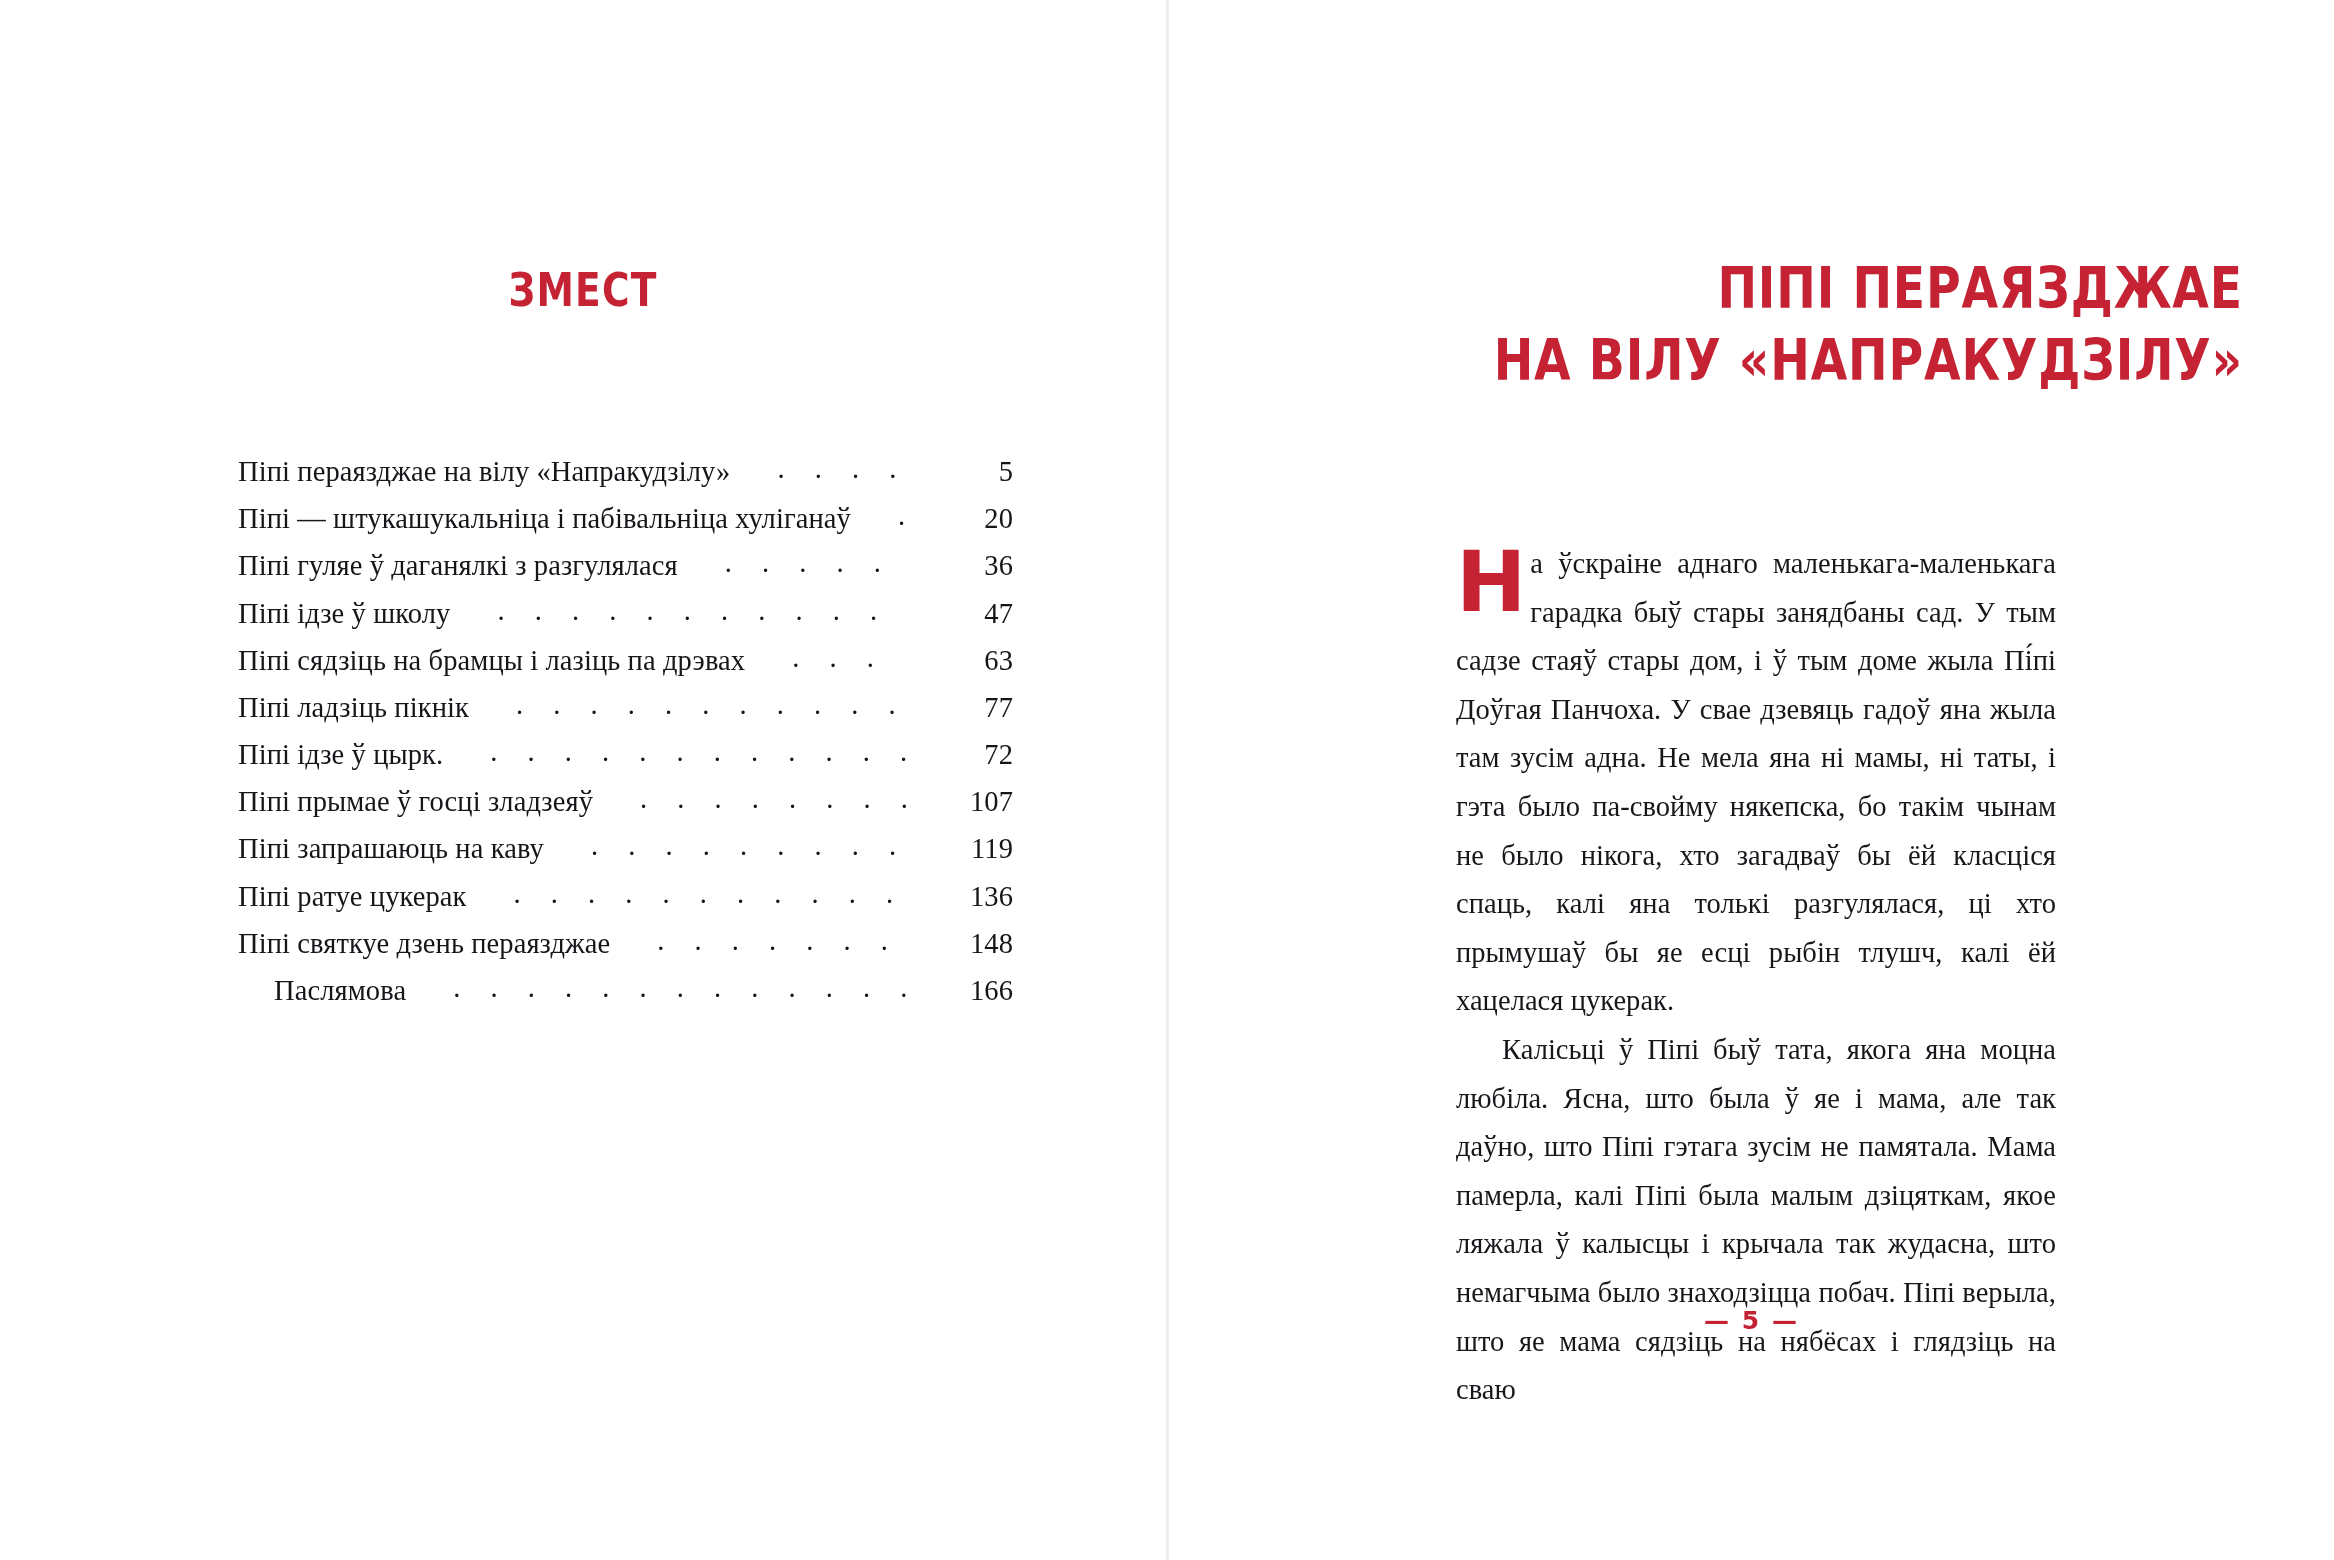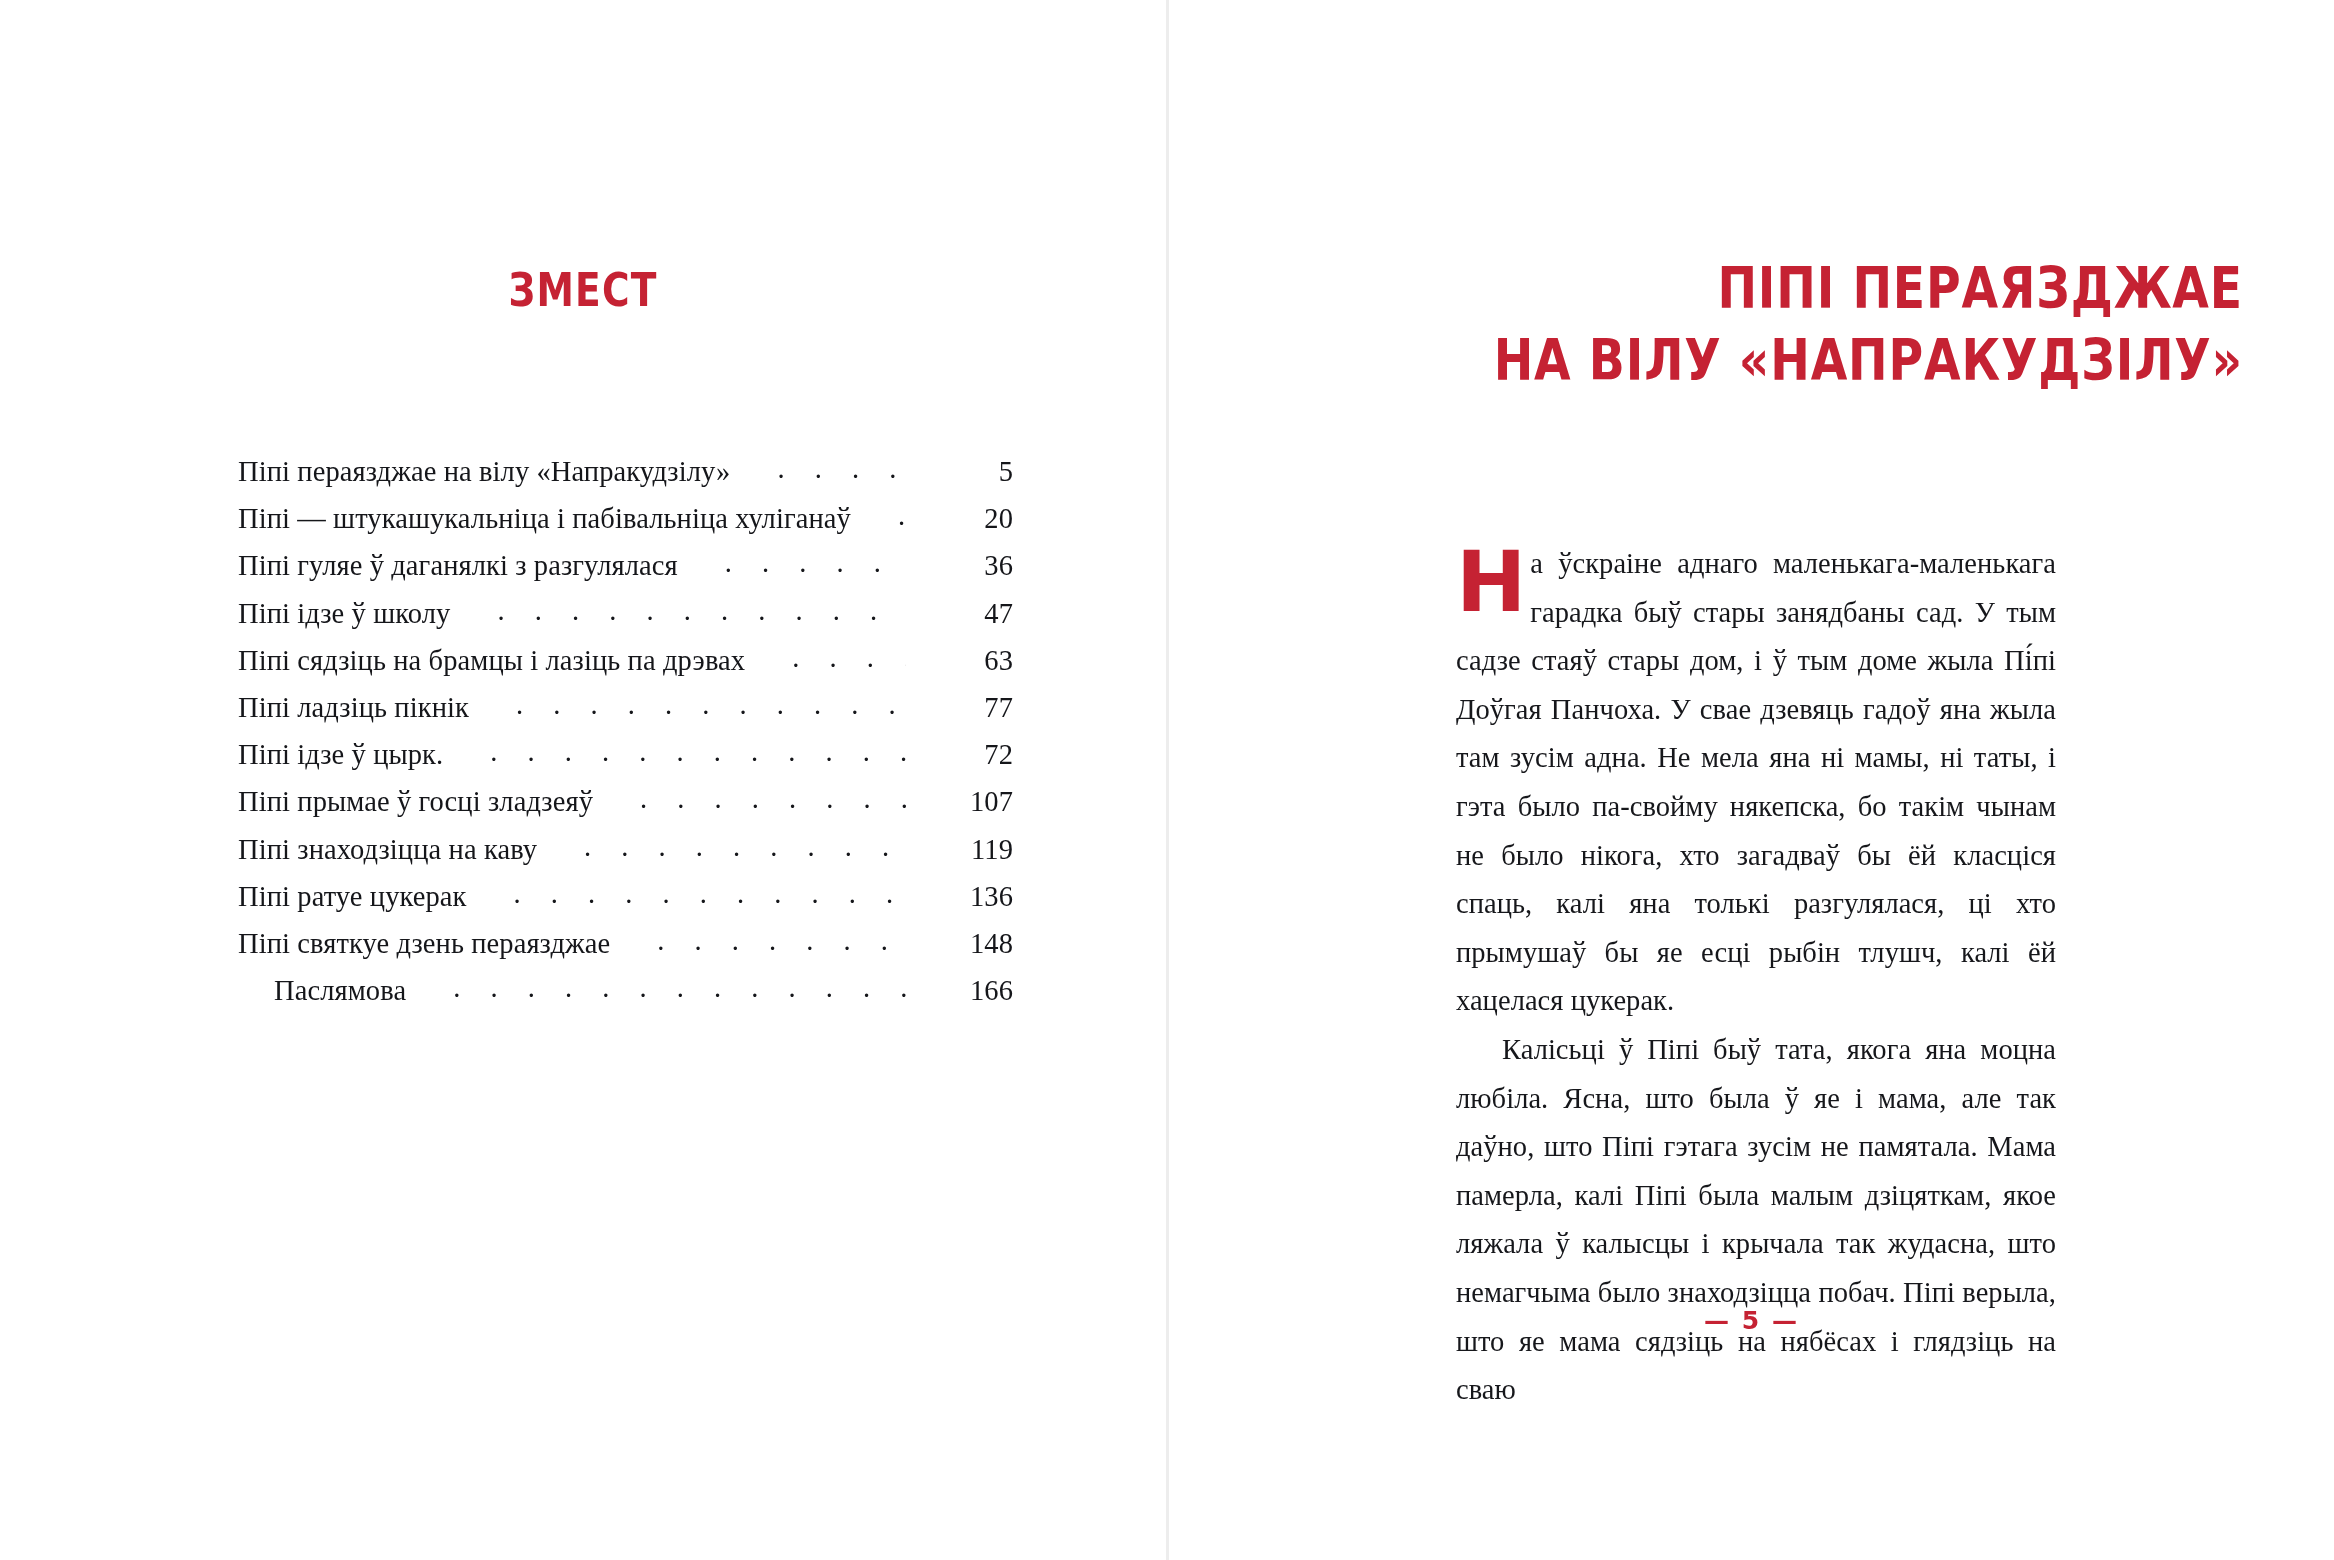--- a/index.html
+++ b/index.html
@@ -61,21 +61,21 @@
 
   .toc-list {
     position: absolute;
     left: 238px;
     top: 448px;
     width: 775px;
   }
 
   .toc-row {
     display: flex;
-    align-items: center;
+    align-items: flex-end;
     font-size: 28.5px;
     line-height: 47.2px;
     height: 47.2px;
     color: #15161a;
     letter-spacing: 0.1px;
     gap: 36px;
   }
   .toc-row.indented .toc-label { padding-left: 36px; }
 
   .toc-label {
@@ -219,21 +219,21 @@
         <span class="toc-page">72</span>
       </div>
 
       <div class="toc-row">
         <span class="toc-label">Піпі прымае ў госці зладзеяў</span>
         <span class="toc-leader">. . . . . . . . . . . . . . . . . . . . . . . . . . . . . . . . . . . . . . . . . . . . . . .</span>
         <span class="toc-page">107</span>
       </div>
 
       <div class="toc-row">
-        <span class="toc-label">Піпі знаходзіцца на каву</span>
+        <span class="toc-label">Піпі запрашаюць на каву</span>
         <span class="toc-leader">. . . . . . . . . . . . . . . . . . . . . . . . . . . . . . . . . . . . . . . . . . . . . . .</span>
         <span class="toc-page">119</span>
       </div>
 
       <div class="toc-row">
         <span class="toc-label">Піпі ратуе цукерак</span>
         <span class="toc-leader">. . . . . . . . . . . . . . . . . . . . . . . . . . . . . . . . . . . . . . . . . . . . . . .</span>
         <span class="toc-page">136</span>
       </div>
 

